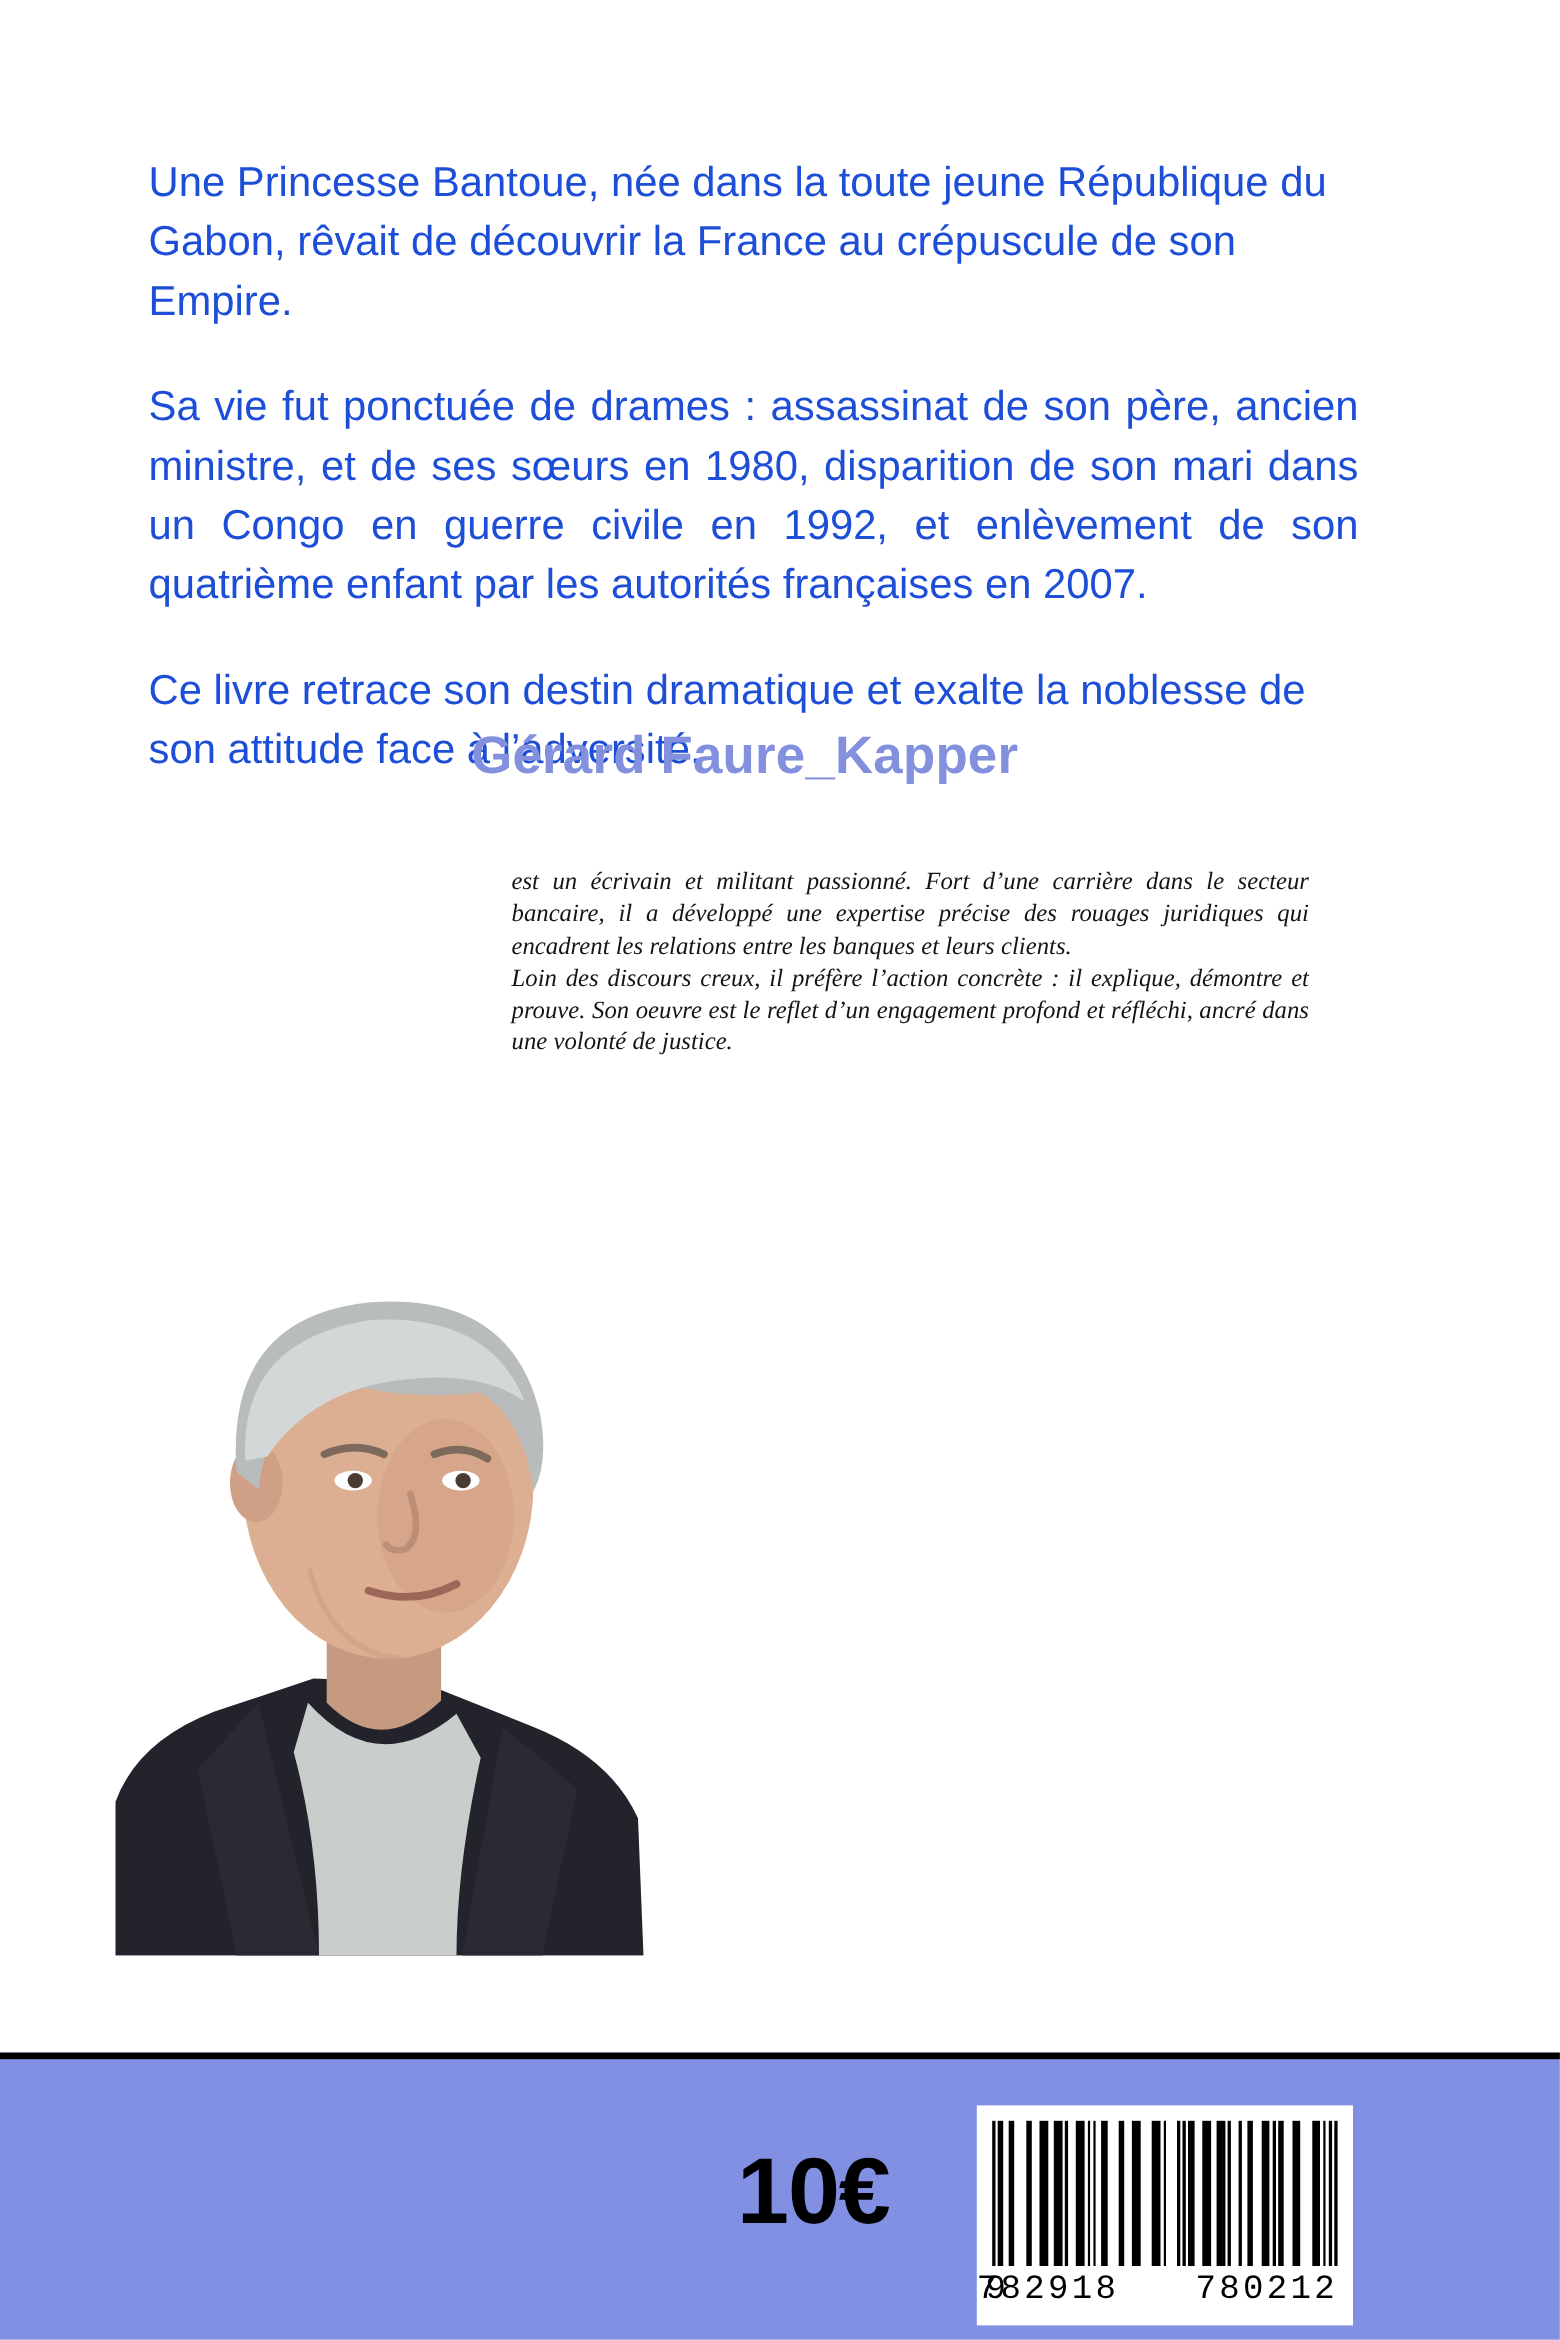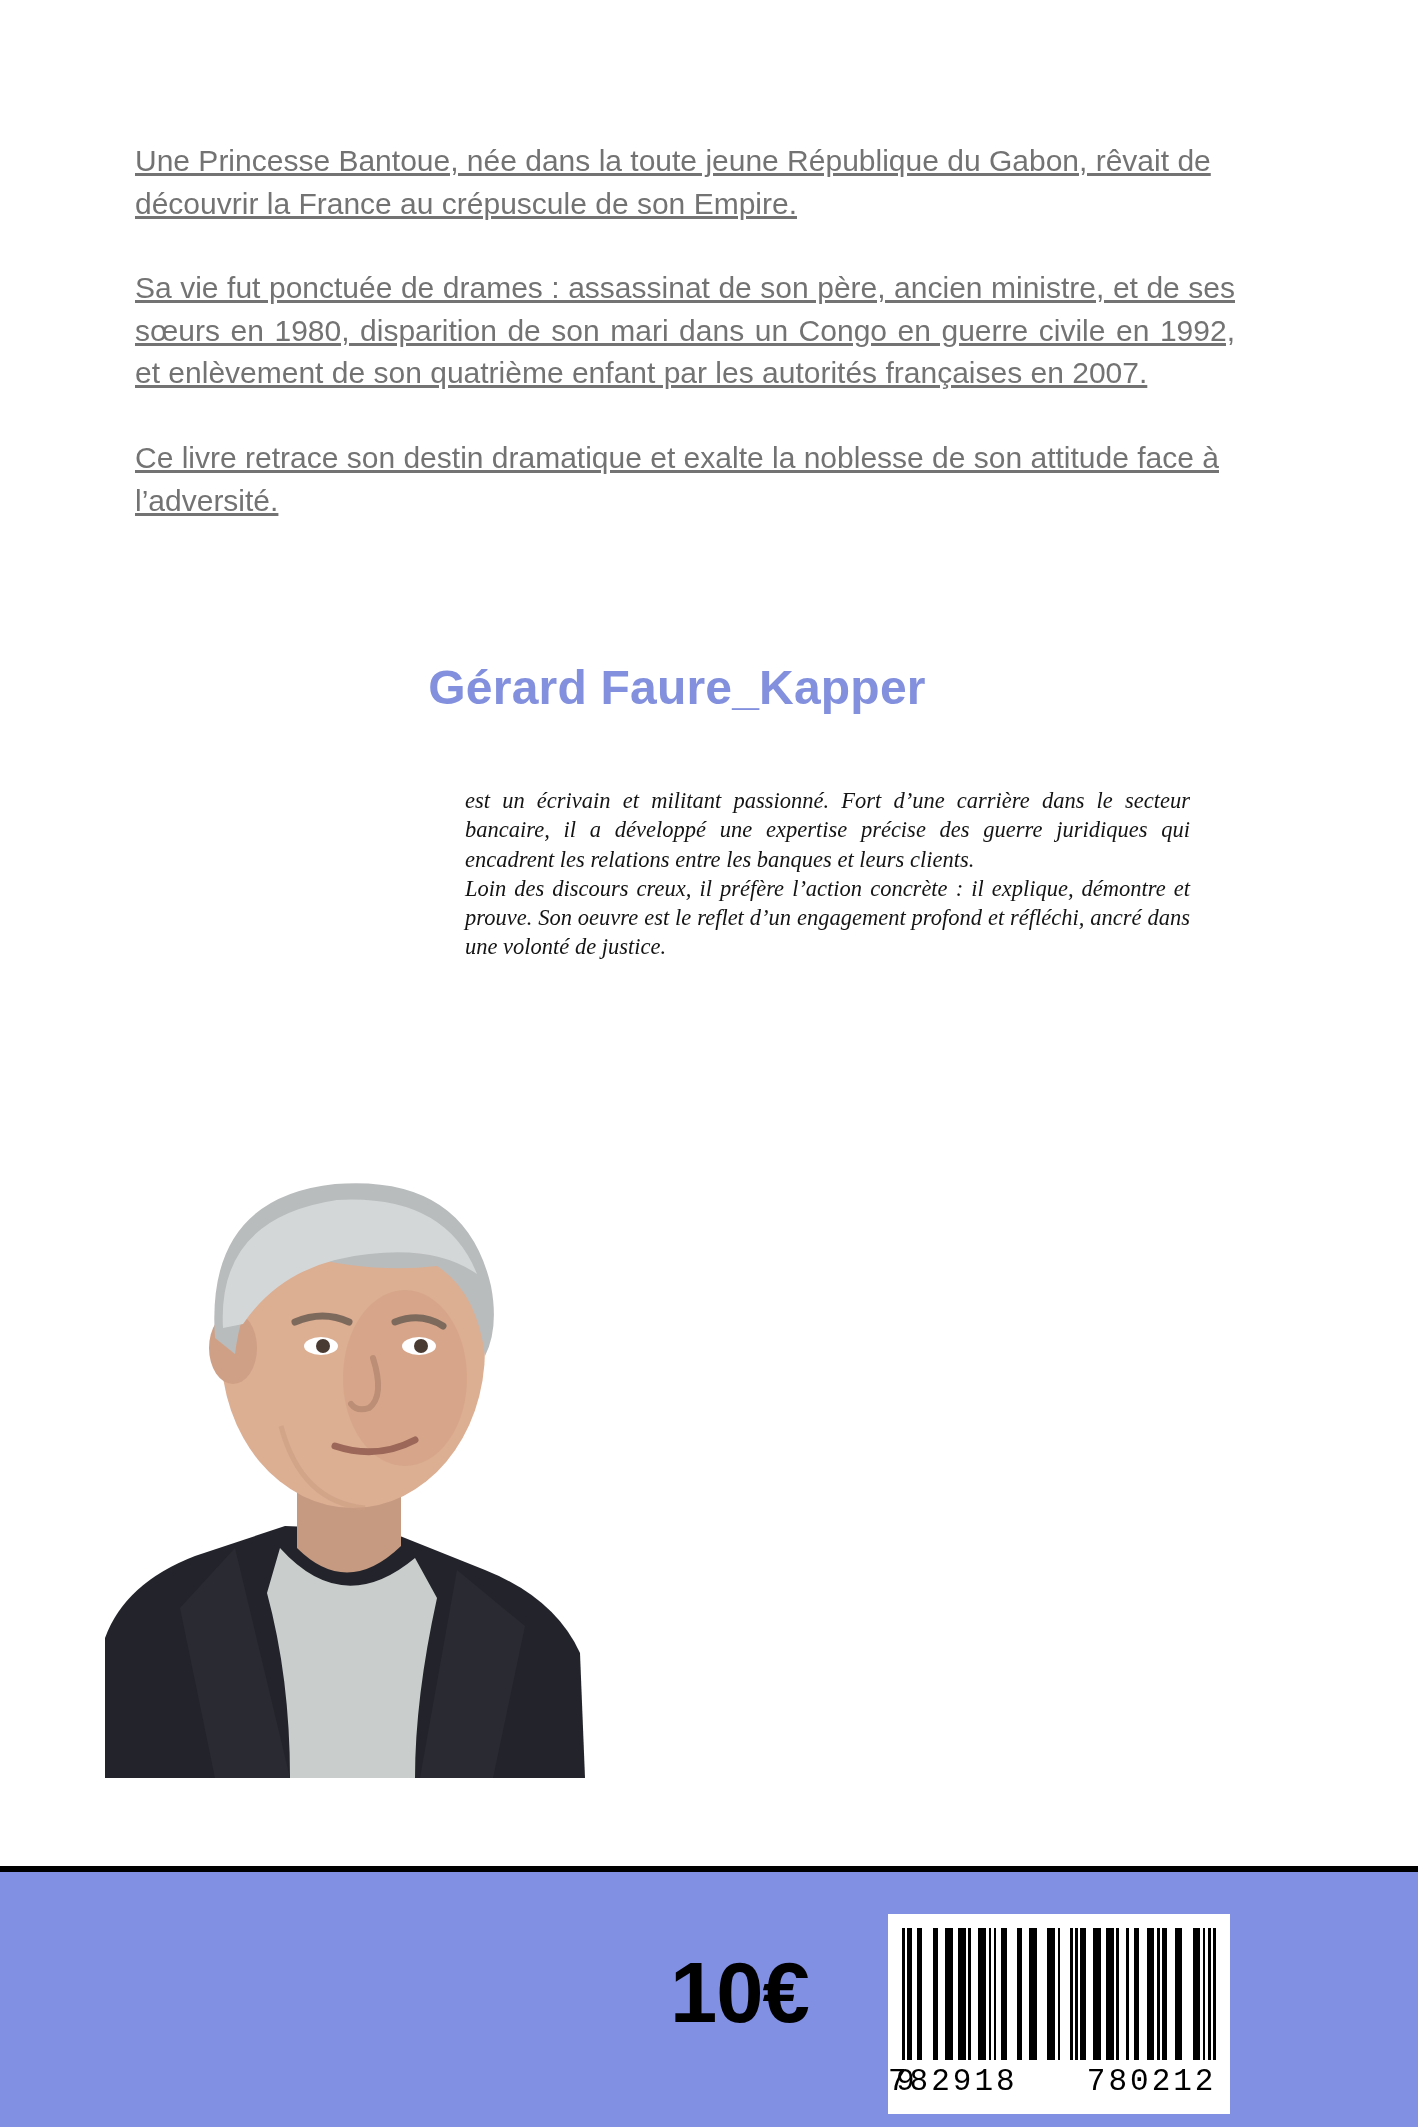--- a/index.html
+++ b/index.html
@@ -24,27 +24,26 @@
 
   
   .blurb {
     position: absolute;
     left: 135px;
     top: 140px;
     width: 1100px;
   }
   .blurb p {
     margin: 0 0 42px 0;
-    font-size: 30px;
+    font-size: 38px;
     line-height: 1.42;
-    color: #737373;
+    color: #1d4ed8;
     text-align: justify;
     text-justify: inter-word;
     hyphens: none;
-    text-decoration: underline;
   }
   .blurb p.no-justify {
     text-align: left;
   }
   .blurb p:last-child {
     margin-bottom: 12px;
   }
 
   
   .author-name {
@@ -165,21 +164,21 @@
 
   <div class="blurb">
     <p class="no-justify">Une Princesse Bantoue, née dans la toute jeune République du Gabon, rêvait de découvrir la France au crépuscule de son Empire.</p>
     <p>Sa vie fut ponctuée de drames : assassinat de son père, ancien ministre, et de ses sœurs en 1980, disparition de son mari dans un Congo en guerre civile en 1992, et enlèvement de son quatrième enfant par les autorités françaises en 2007.</p>
     <p class="no-justify">Ce livre retrace son destin dramatique et exalte la noblesse de son attitude face à l’adversité.</p>
   </div>
 
   <div class="author-name">Gérard Faure_Kapper</div>
 
   <div class="author-bio">
-    <p>est un écrivain et militant passionné. Fort d’une carrière dans le secteur bancaire, il a développé une expertise précise des guerre juridiques qui encadrent les relations entre les banques et leurs clients.</p>
+    <p>est un écrivain et militant passionné. Fort d’une carrière dans le secteur bancaire, il a développé une expertise précise des rouages juridiques qui encadrent les relations entre les banques et leurs clients.</p>
     <p>Loin des discours creux, il préfère l’action concrète : il explique, démontre et prouve. Son oeuvre est le reflet d’un engagement profond et réfléchi, ancré dans une volonté de justice.</p>
   </div>
 
   <div class="portrait">
     <svg width="540" height="700" viewBox="0 0 540 700">
       <rect x="0" y="0" width="540" height="700" fill="#ffffff"></rect>
 
       <path d="M20 700 L20 560 Q40 505 110 478 L200 448 L300 452 L400 492 Q470 520 495 575 L500 700 Z" fill="#23242b"></path>
 
       <path d="M195 470 Q258 540 330 480 L352 520 Q330 620 330 700 L205 700 Q205 600 182 515 Z" fill="#c9cdcc"></path>

